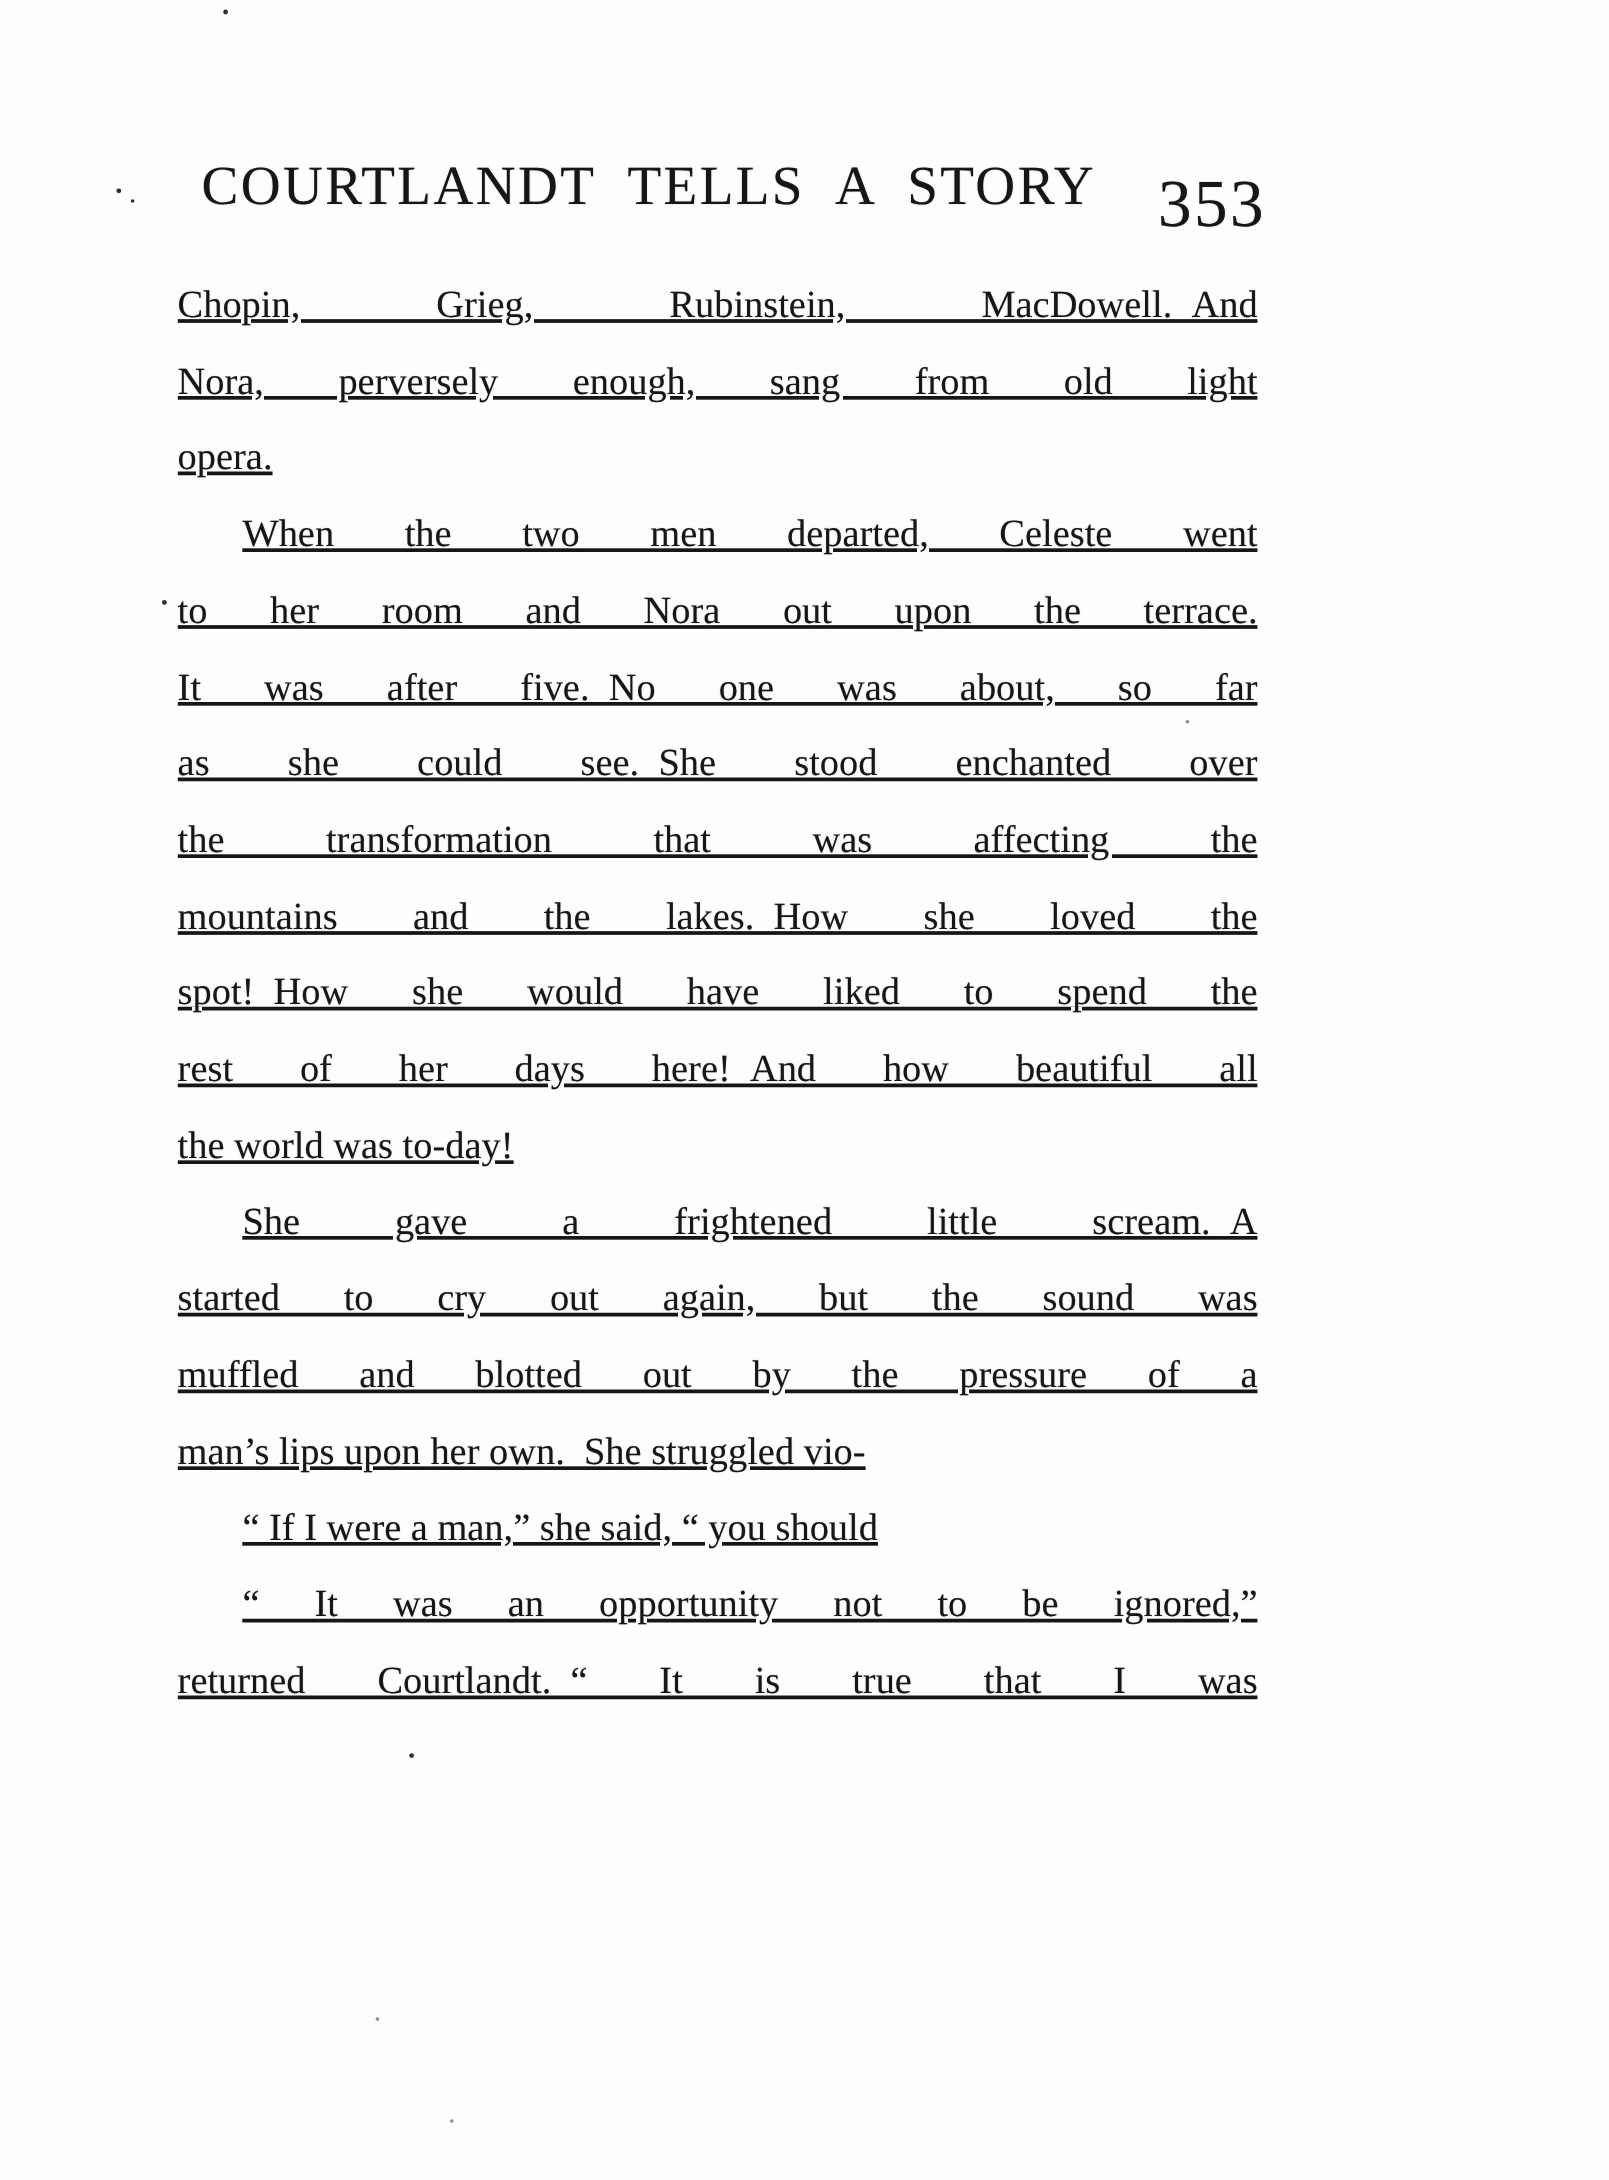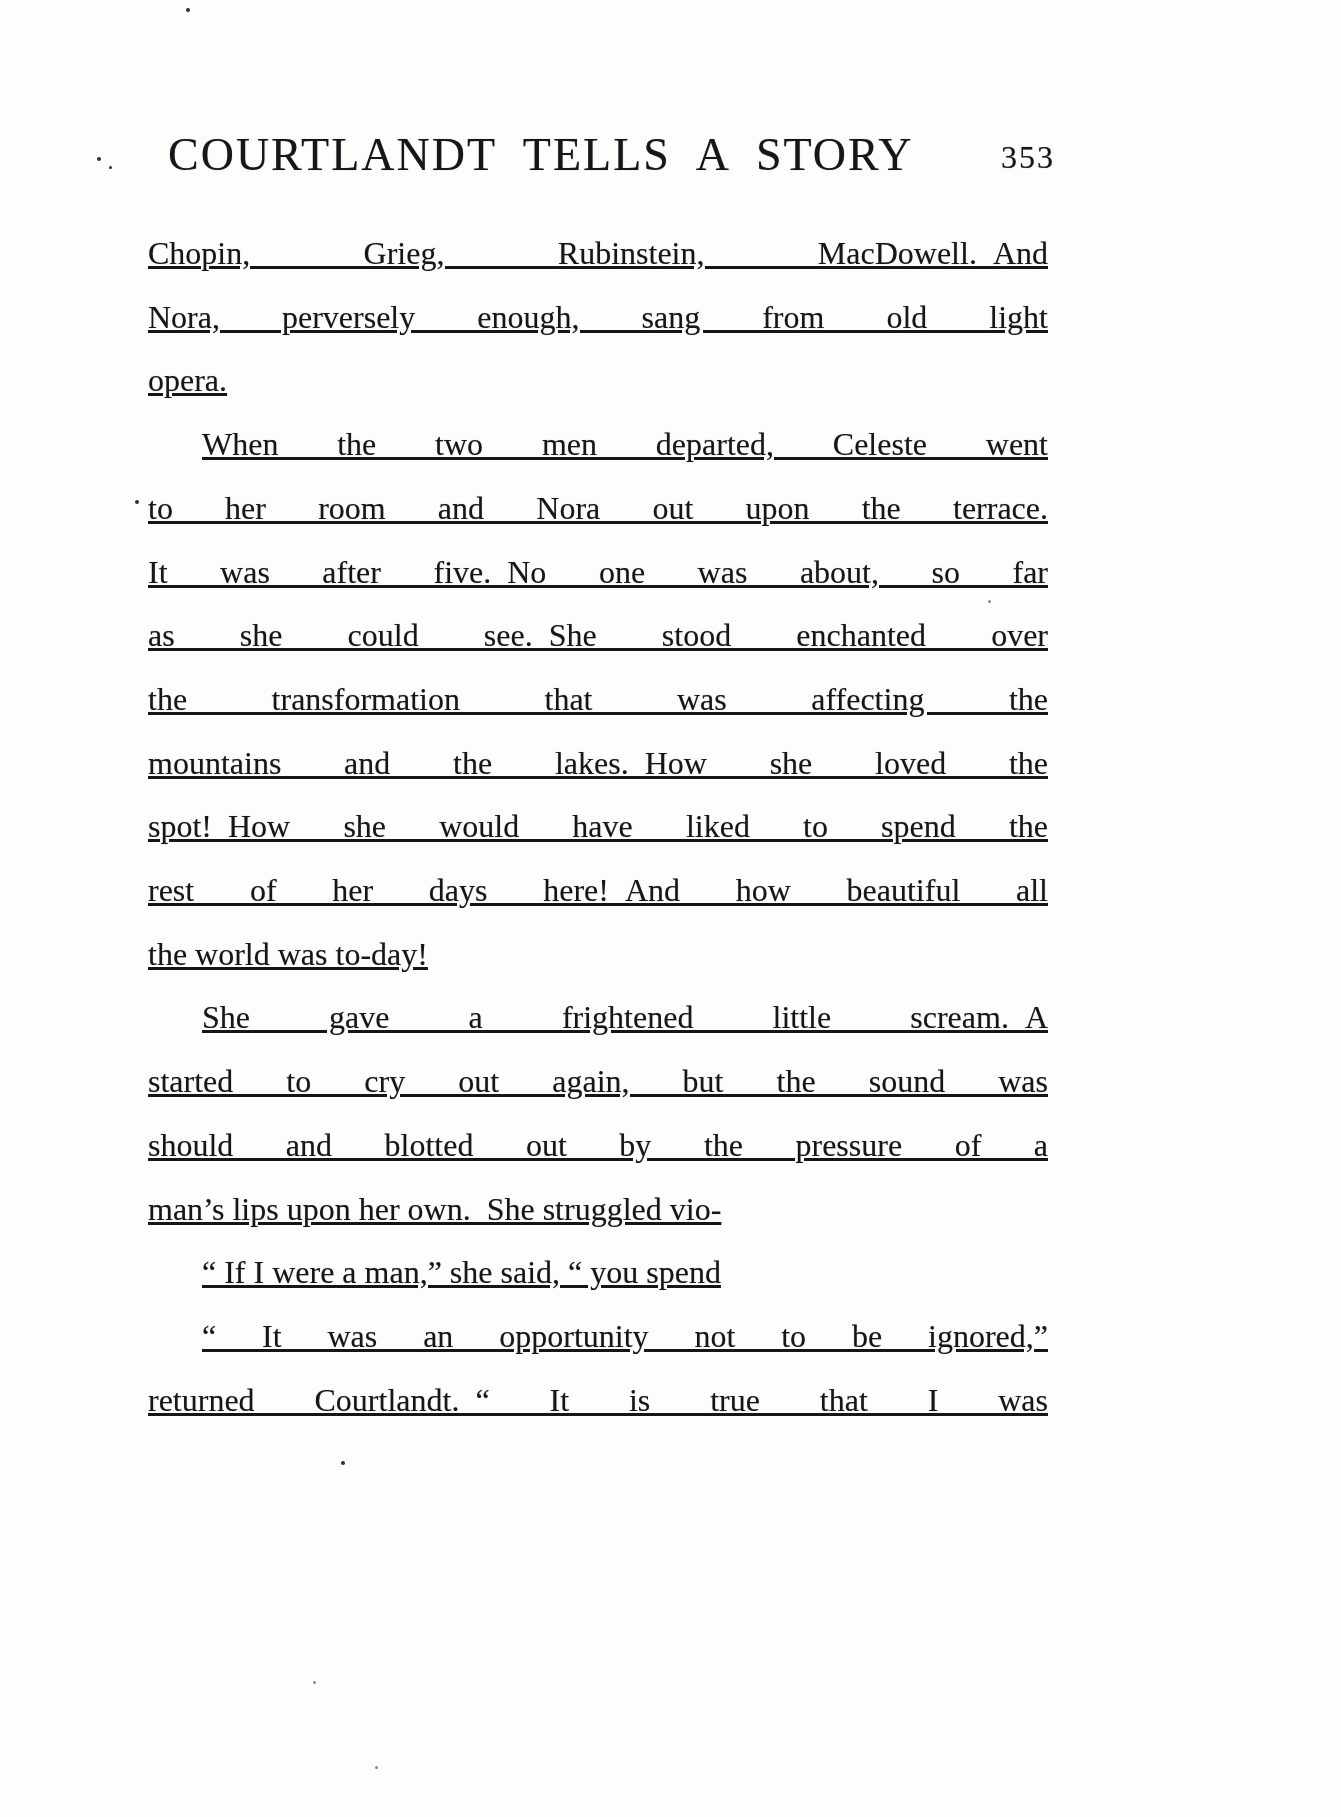--- a/index.html
+++ b/index.html
@@ -29,21 +29,21 @@
   }
   .header-title {
     font-size: 46px;
     line-height: 1.1;
     letter-spacing: 2px;
     word-spacing: 14px;
     margin-left: 20px;
     text-shadow: 0 0 1px rgba(0,0,0,0.4);
   }
   .page-number {
-    font-size: 32px;
+    font-size: 56px;
     line-height: 1.1;
     letter-spacing: 2px;
     margin-top: 10px;
     text-shadow: 0 0 1px rgba(0,0,0,0.4);
   }
   
   .text-body {
     position: absolute;
     left: 148px;
     top: 222px;
@@ -96,26 +96,26 @@
       <div class="line">the transformation that was affecting the</div>
       <div class="line">mountains and the lakes. How she loved the</div>
       <div class="line">spot! How she would have liked to spend the</div>
       <div class="line">rest of her days here! And how beautiful all</div>
       <div class="line">the world was to-day!</div>
     </div>
 
     <div class="para indented">
       <div class="line">She gave a frightened little scream. A</div>
       <div class="line">started to cry out again, but the sound was</div>
-      <div class="line">should and blotted out by the pressure of a</div>
+      <div class="line">muffled and blotted out by the pressure of a</div>
       <div class="line">man’s lips upon her own. She struggled vio-</div>
     </div>
 
     <div class="para indented">
-      <div class="line">“ If I were a man,” she said, “ you spend</div>
+      <div class="line">“ If I were a man,” she said, “ you should</div>
     </div>
 
     <div class="para indented continues">
       <div class="line">“ It was an opportunity not to be ignored,”</div>
       <div class="line">returned Courtlandt. “ It is true that I was</div>
     </div>
 
   </div>
 
   <div class="speck" style="left:186px; top:8px;  width:4px; height:4px;"></div>

